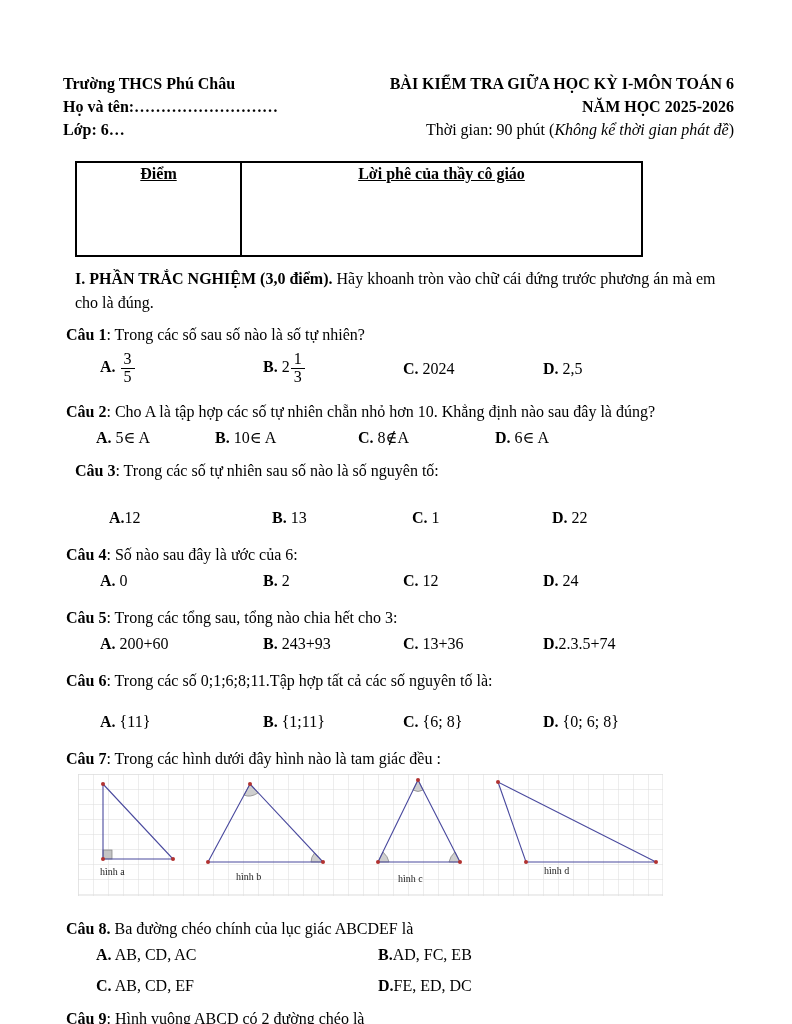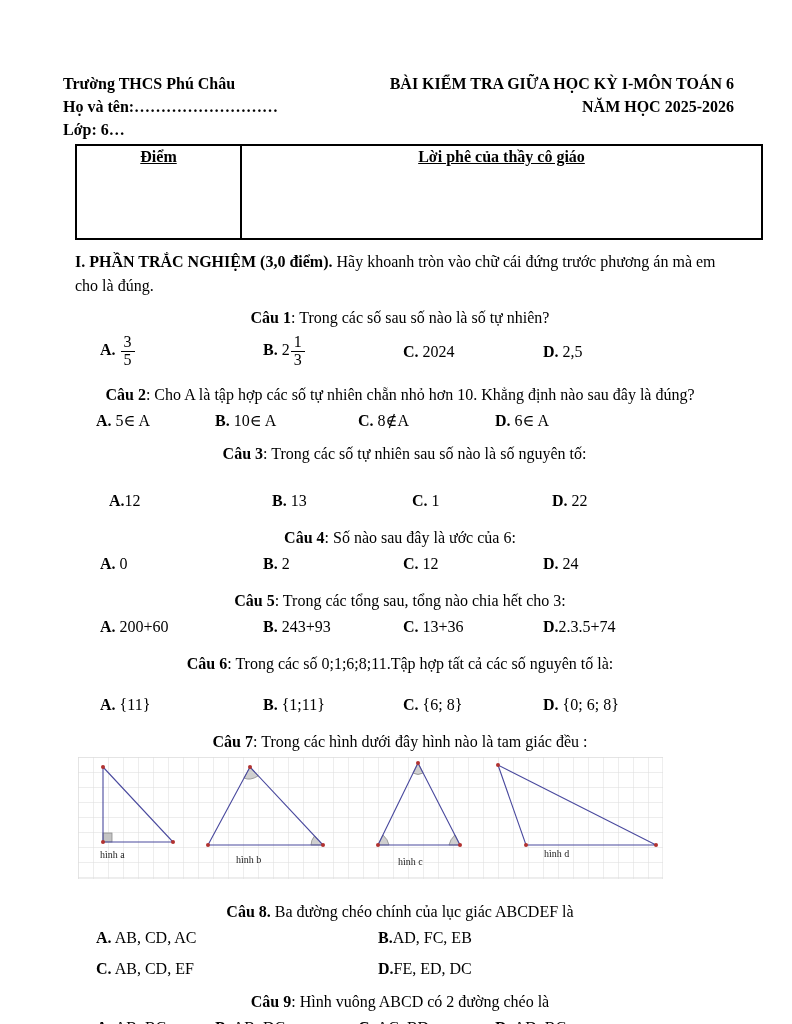--- a/index.html
+++ b/index.html
@@ -10,29 +10,29 @@
     font-family: "Liberation Serif", "DejaVu Serif", serif;
     font-size: 16px;
   }
   .page { padding: 72px 58px 0 63px; }
 
   .hdr { display: flex; }
   .hdr-left { width: 276px; font-weight: bold; line-height: 23px; }
   .hdr-right { flex: 1; text-align: right; line-height: 23px; }
   .hdr-right .bold { font-weight: bold; }
 
-  .score-table { border-collapse: collapse; margin: 3px 0 10px 12px; width: 688px; }
+  .score-table { border-collapse: collapse; margin: 20px 0 10px 12px; width: 568px; }
   .score-table td { border: 2px solid #000; vertical-align: top; text-align: center; height: 94px; padding: 0; }
   .score-table td.c1 { width: 165px; }
   .th-text { font-weight: bold; text-decoration: underline; line-height: 22px; }
 
   .section-title { margin: 4px 0 9px 12px; line-height: 24px; }
 
   .q { margin: 0 0 12px 3px; }
-  .q-line { line-height: 21px; text-align: center; }
+  .q-line { line-height: 21px; }
   .olab { font-weight: bold; }
 
   .opts { display: grid; margin-top: 5px; line-height: 21px; }
   .g1 { grid-template-columns: 163px 140px 140px 1fr; padding-left: 34px; }
   .g2 { grid-template-columns: 119px 143px 137px 1fr; padding-left: 30px; }
   .g8 { grid-template-columns: 282px 1fr; padding-left: 30px; row-gap: 10px; }
   .opt { white-space: nowrap; }
 
   .q1opts { align-items: center; min-height: 42px; margin-top: 2px; }
   .mt14 { margin-top: 26px; }
@@ -55,20 +55,21 @@
 
   <div class="hdr">
     <div class="hdr-left">
       <div>Trường THCS Phú Châu</div>
       <div>Họ và tên:………………………</div>
       <div>Lớp: 6…</div>
     </div>
     <div class="hdr-right">
       <div class="bold">BÀI KIỂM TRA GIỮA HỌC KỲ I-MÔN TOÁN 6</div>
       <div class="bold">NĂM HỌC 2025-2026</div>
+      <div><span>Thời gian: 90 phút (</span><i>Không kể thời gian phát đề</i><span>)</span></div>
     </div>
   </div>
 
   <table class="score-table">
     <tbody>
         <tr>
       <td class="c1"><span class="th-text">Điểm</span></td>
       <td><span class="th-text">Lời phê của thầy cô giáo</span></td>
     </tr>
   </tbody>

